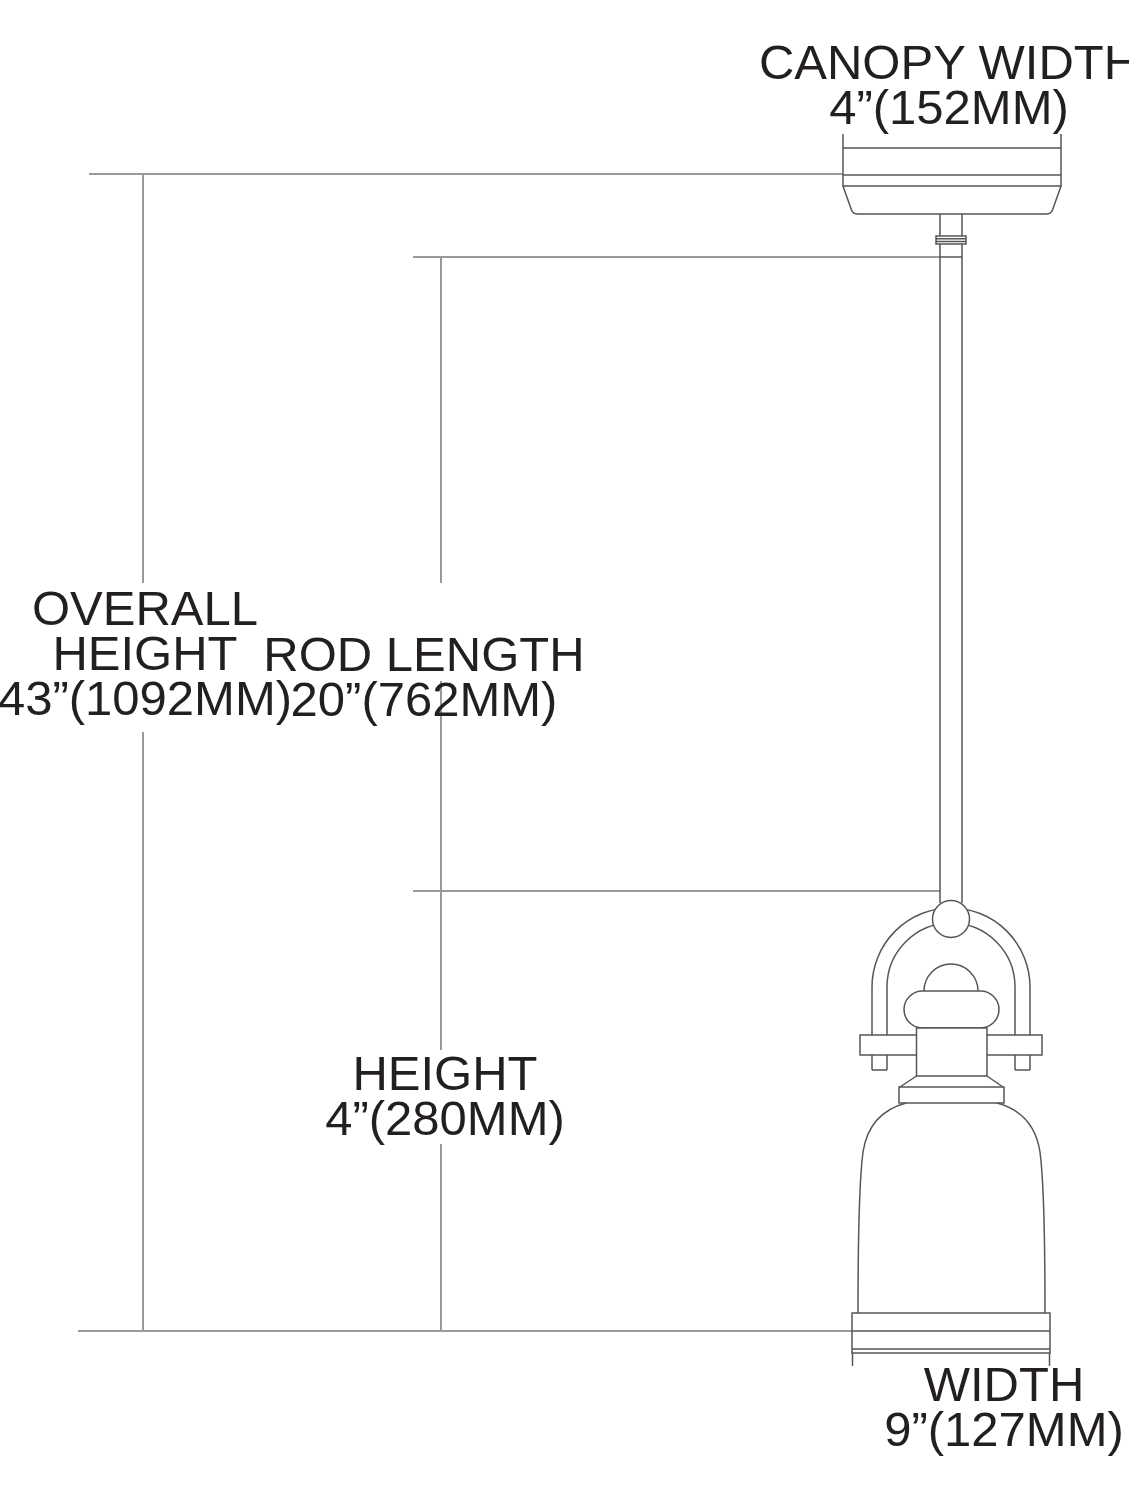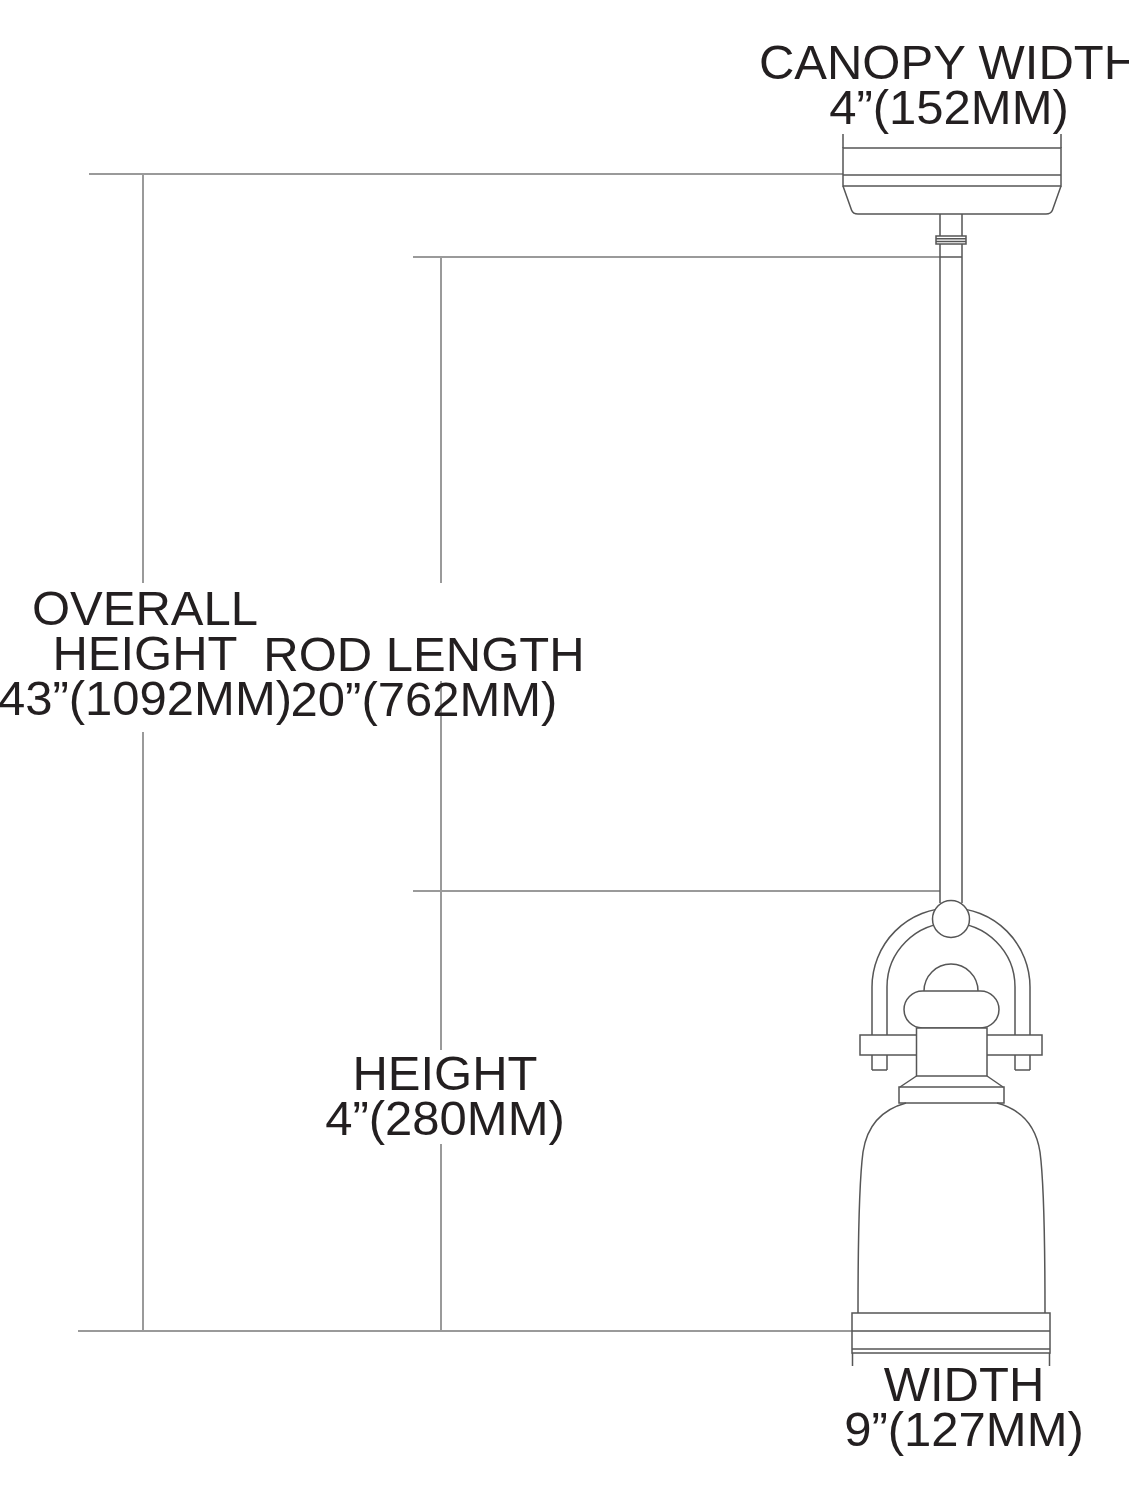--- a/index.html
+++ b/index.html
@@ -105,18 +105,18 @@
   <div class="label" style="left:424px;top:588px;margin-top:44px;">
     <div>ROD LENGTH</div>
     <div>20”(762MM)</div>
   </div>
 
   <div class="label" style="left:445px;top:1051px;">
     <div>HEIGHT</div>
     <div>4”(280MM)</div>
   </div>
 
-  <div class="label" style="left:964px;top:1362px;">
+  <div class="label" style="left:1004px;top:1362px;">
     <div>WIDTH</div>
     <div>9”(127MM)</div>
   </div>
 
 </div>
 
 </body></html>

